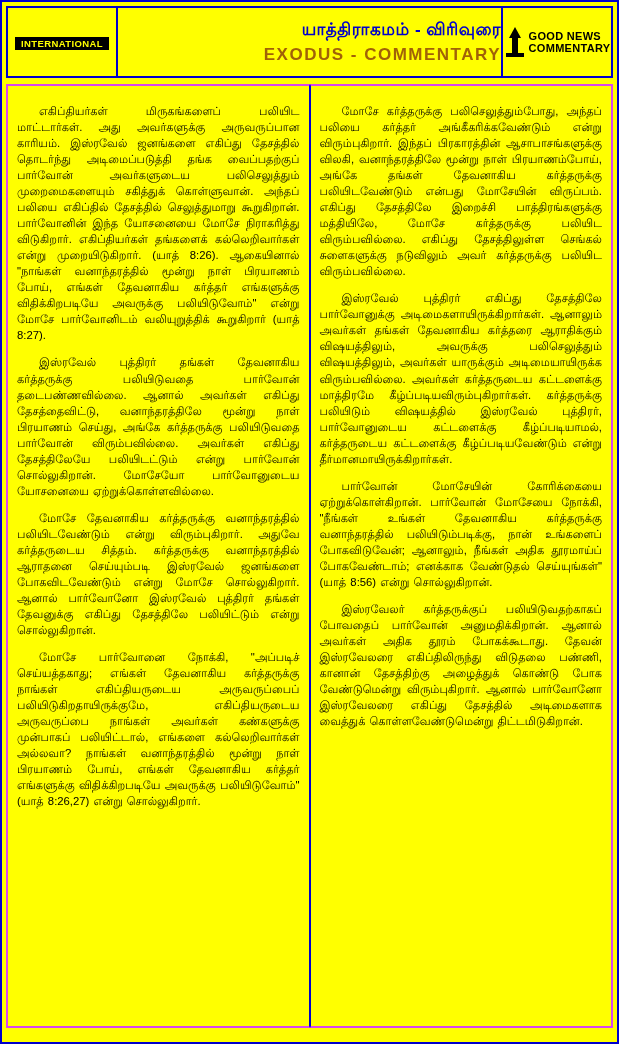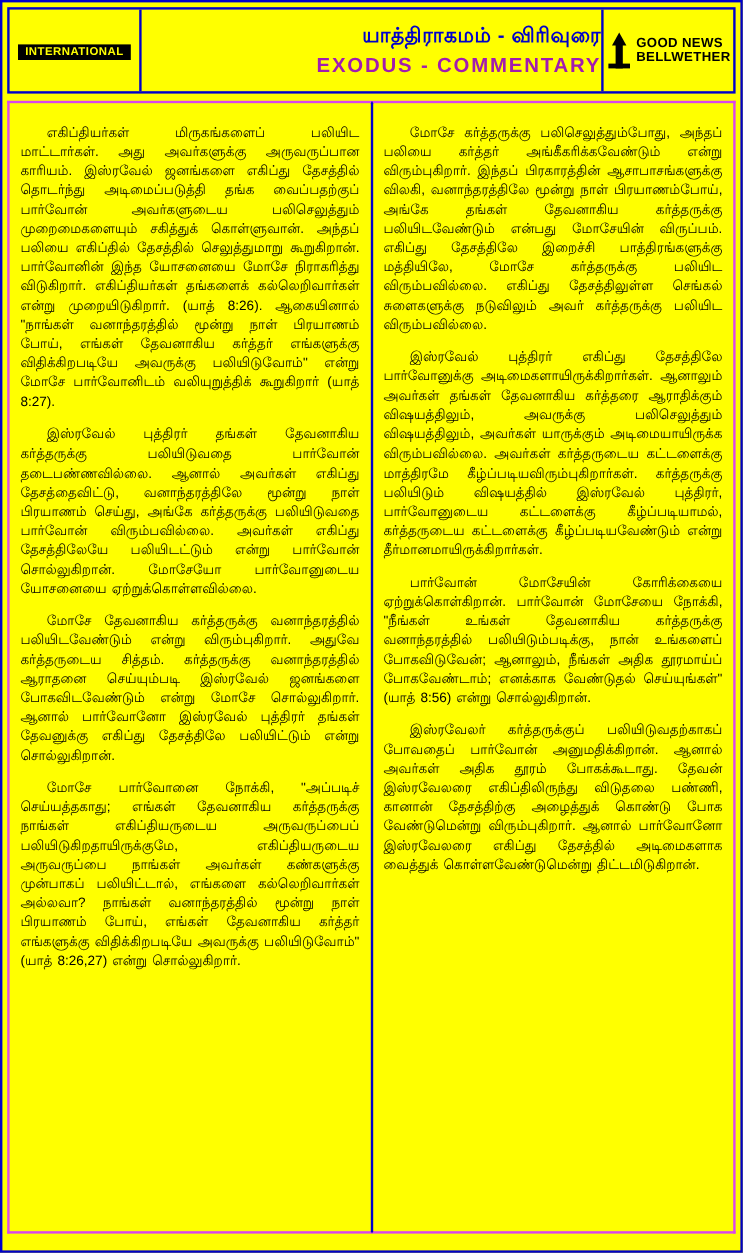--- a/index.html
+++ b/index.html
@@ -122,21 +122,21 @@
   .title-ta {
     font-size: 17px;
     font-weight: bold;
     color: #0000cc;
     letter-spacing: .5px;
     text-align: center;
   }
   .title-en {
     font-size: 17px;
     font-weight: bold;
-    color: #a21caf;
+    color: #a16207;
     letter-spacing: 1.5px;
     text-align: center;
   }
   
   .columns {
     position: relative;
     margin-top: 6px;
     height: 944px;
     display: flex;
     gap: 0;
@@ -185,21 +185,21 @@
 
     <div class="logo-box right">
       <div class="logo-row">
         <div class="torch">
           <div class="flame"></div>
           <div class="stem"></div>
           <div class="base"></div>
         </div>
         <div>
           <div class="logo-sub2">GOOD NEWS</div>
-          <div class="logo-sub2">BELLWETHER</div>
+          <div class="logo-sub2">COMMENTARY</div>
         </div>
       </div>
     </div>
 
   </div>
 
   <div class="columns">
 
     <div class="col left">
       <p class="para">எகிப்தியர்கள் மிருகங்களைப் பலியிட மாட்டார்கள். அது அவர்களுக்கு அருவருப்பான காரியம். இஸ்ரவேல் ஜனங்களை எகிப்து தேசத்தில் தொடர்ந்து அடிமைப்படுத்தி தங்க வைப்பதற்குப் பார்வோன் அவர்களுடைய பலிசெலுத்தும் முறைமைகளையும் சகித்துக் கொள்ளுவான். அந்தப் பலியை எகிப்தில் தேசத்தில் செலுத்துமாறு கூறுகிறான். பார்வோனின் இந்த யோசனையை மோசே நிராகரித்து விடுகிறார். எகிப்தியர்கள் தங்களைக் கல்லெறிவார்கள் என்று முறையிடுகிறார். (யாத் 8:26). ஆகையினால் "நாங்கள் வனாந்தரத்தில் மூன்று நாள் பிரயாணம் போய், எங்கள் தேவனாகிய கர்த்தர் எங்களுக்கு விதிக்கிறபடியே அவருக்கு பலியிடுவோம்" என்று மோசே பார்வோனிடம் வலியுறுத்திக் கூறுகிறார் (யாத் 8:27).</p>

